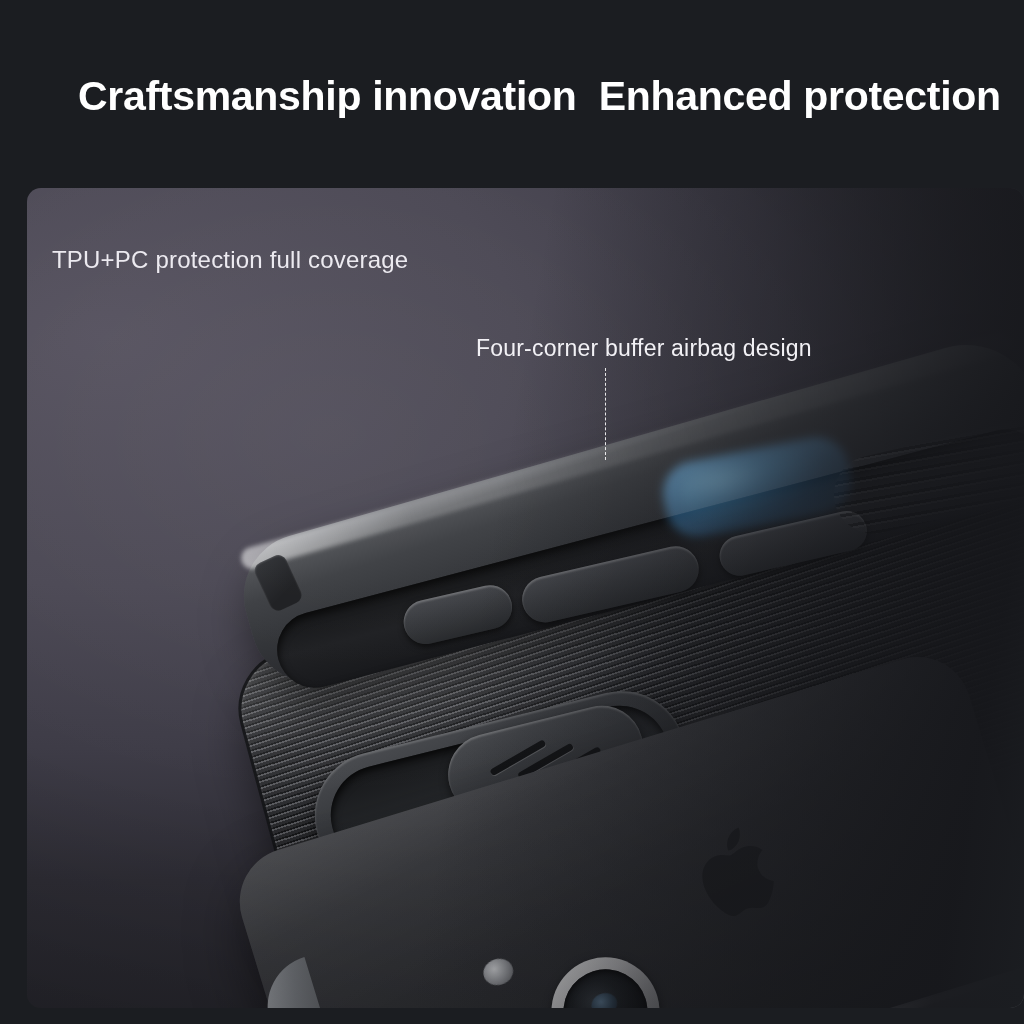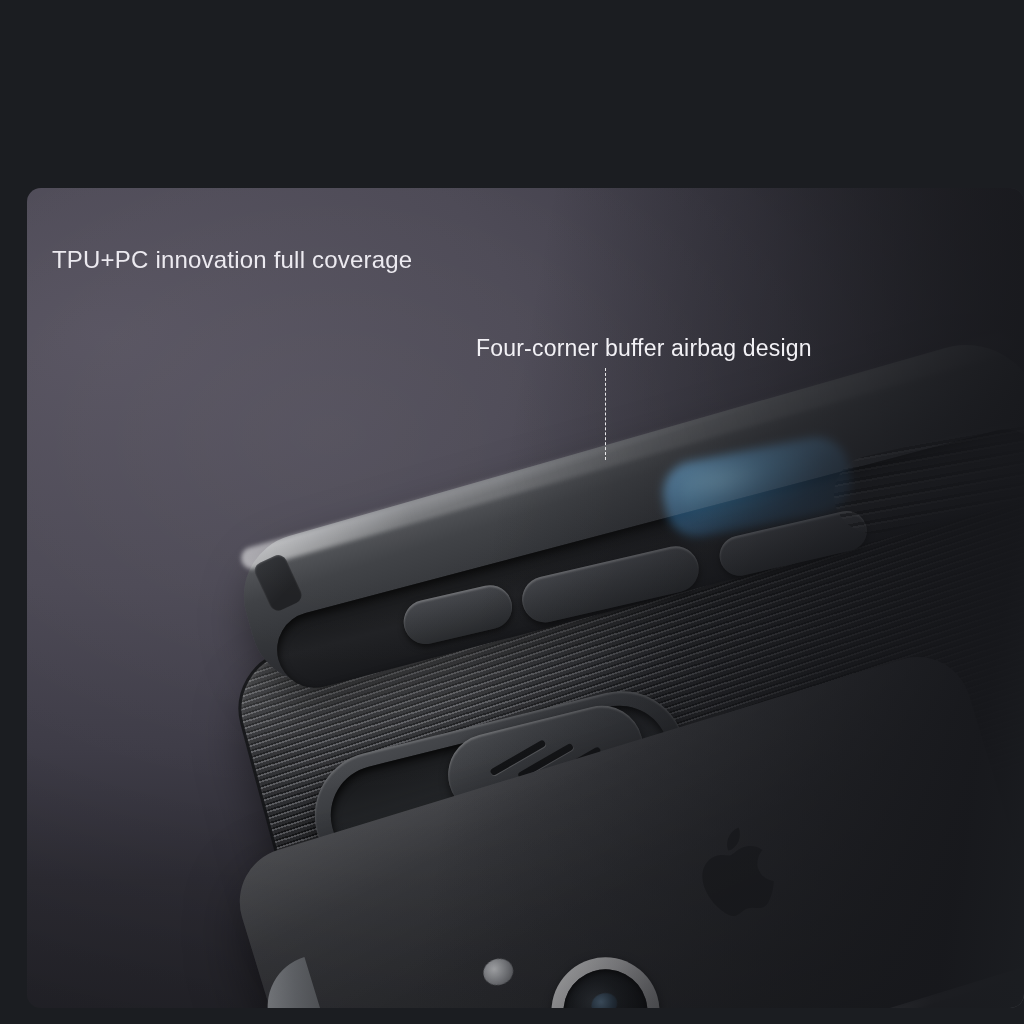--- a/index.html
+++ b/index.html
@@ -343,20 +343,21 @@
     filter: blur(7px);
     transform: rotate(5deg);
     mix-blend-mode: screen;
   }
 </style>
 </head>
 <body>
 
 <div id="stage">
 
+  <div class="headline">Craftsmanship innovation  Enhanced protection</div>
 
   <div class="panel">
 
     <div class="caseback">
       <div class="caseback-body"></div>
       <div class="caseback-shade"></div>
       <div class="caseback-rim"></div>
 
       <div class="slider-module">
         <div class="slider-well"></div>
@@ -399,19 +400,19 @@
       <div class="fc-btn b2"></div>
       <div class="fc-btn b3"></div>
       <div class="fc-grooves"></div>
       <div class="airbag"></div>
       <div class="airbag-core"></div>
     </div>
 
     <div class="panel-vignette"></div>
     <div class="panel-dark-right"></div>
 
-    <div class="panel-label">TPU+PC innovation full coverage</div>
+    <div class="panel-label">TPU+PC protection full coverage</div>
 
     <div class="callout-label">Four-corner buffer airbag design</div>
     <div class="callout-line"></div>
 
   </div>
 </div>
 
 </body></html>

